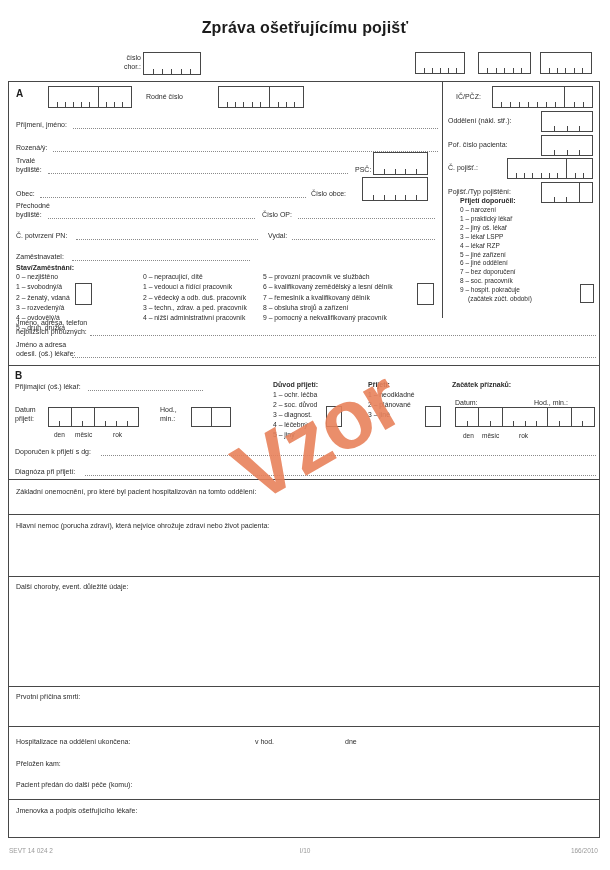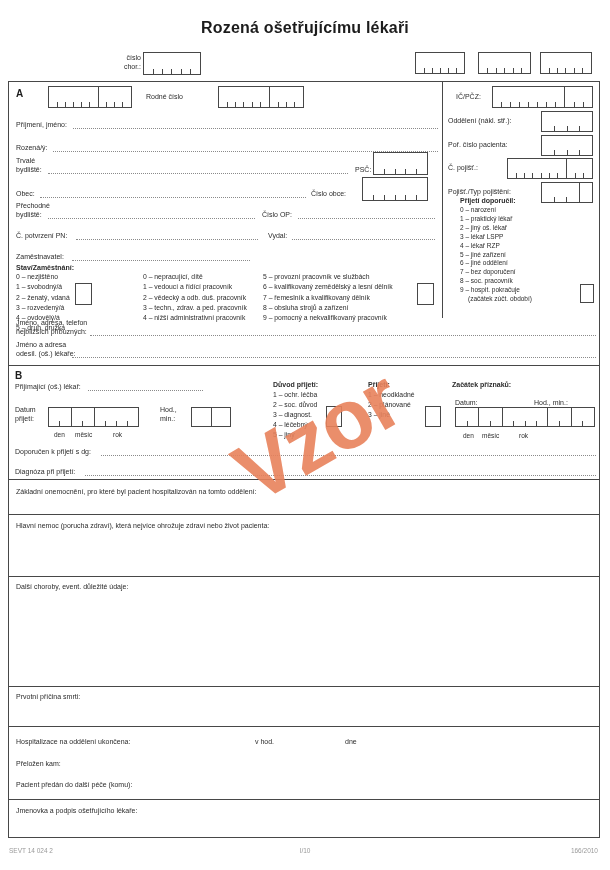--- a/index.html
+++ b/index.html
@@ -28,21 +28,21 @@
   .footer { position:absolute; font-size:6.5px; color:#9a9a9a; }
   .watermark { position:absolute; left:202px; top:394px; width:230px; text-align:center;
            font-size:84px; line-height:1; font-weight:bold; letter-spacing:-2px;
            transform:rotate(-30deg); opacity:0.9; z-index:6; pointer-events:none; }
 </style>
 </head>
 <body>
 
 <div class="page">
 
-  <div class="title">Rozená ošetřujícímu lékaři</div>
+  <div class="title">Zpráva ošetřujícímu pojišť</div>
 
   <div class="lbl" style="left:108px; top:53px; width:33px; text-align:right;">
     <div>číslo</div>
     <div>chor.:</div>
   </div>
   <div class="comb" style="left:143px; top:52px; width:58px; height:23px;">
       <div class="seg" style="flex: 6 1 0px;">
         <div class="cell"></div>
         <div class="cell"></div>
         <div class="cell"></div>

